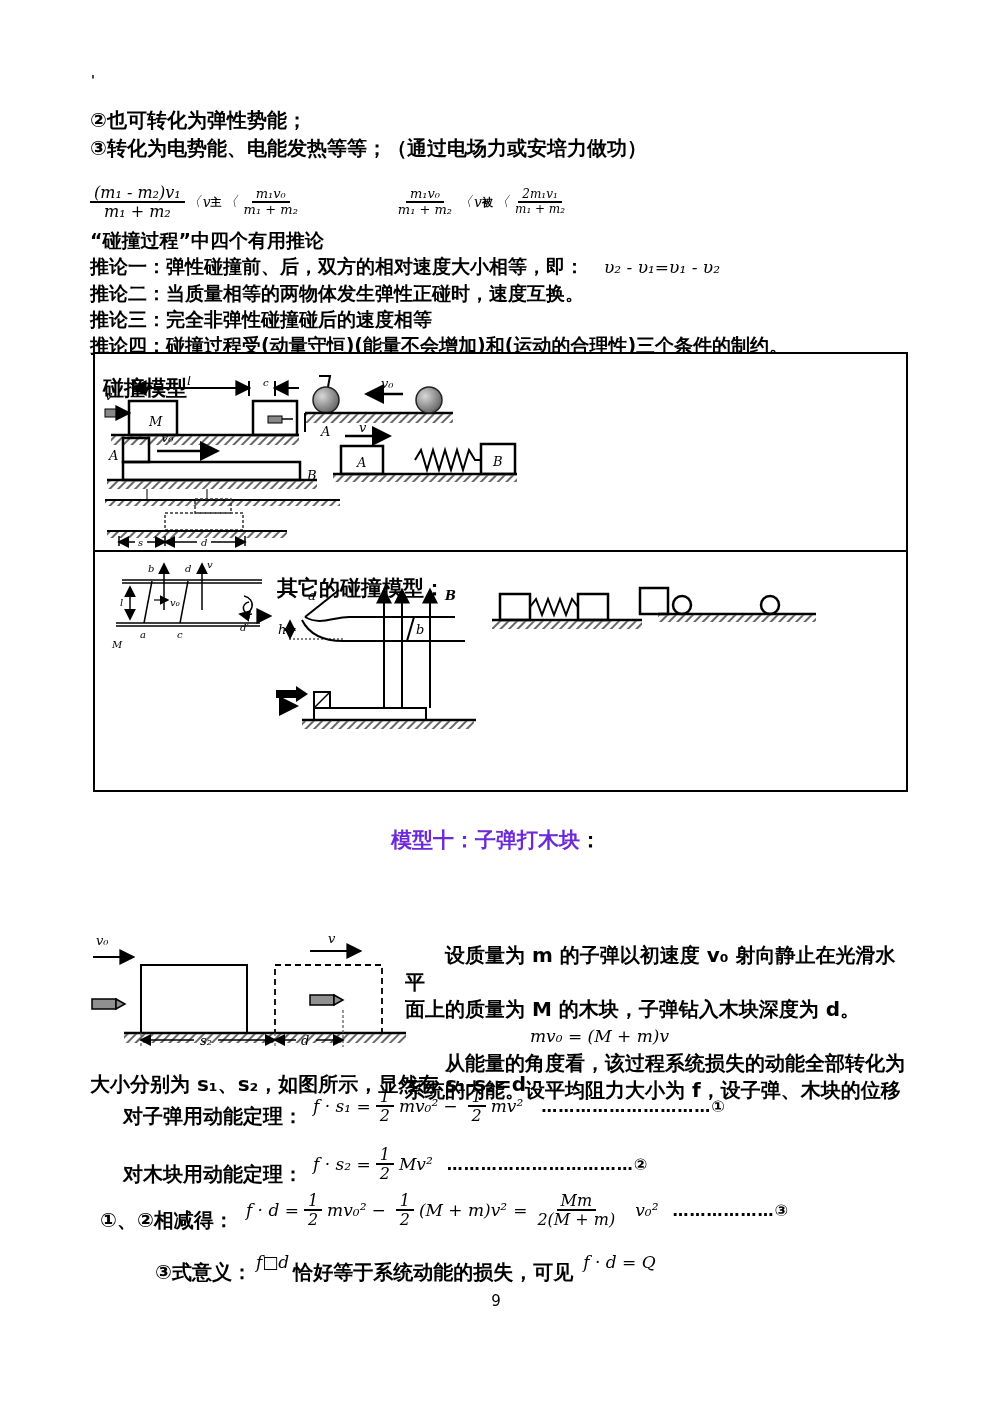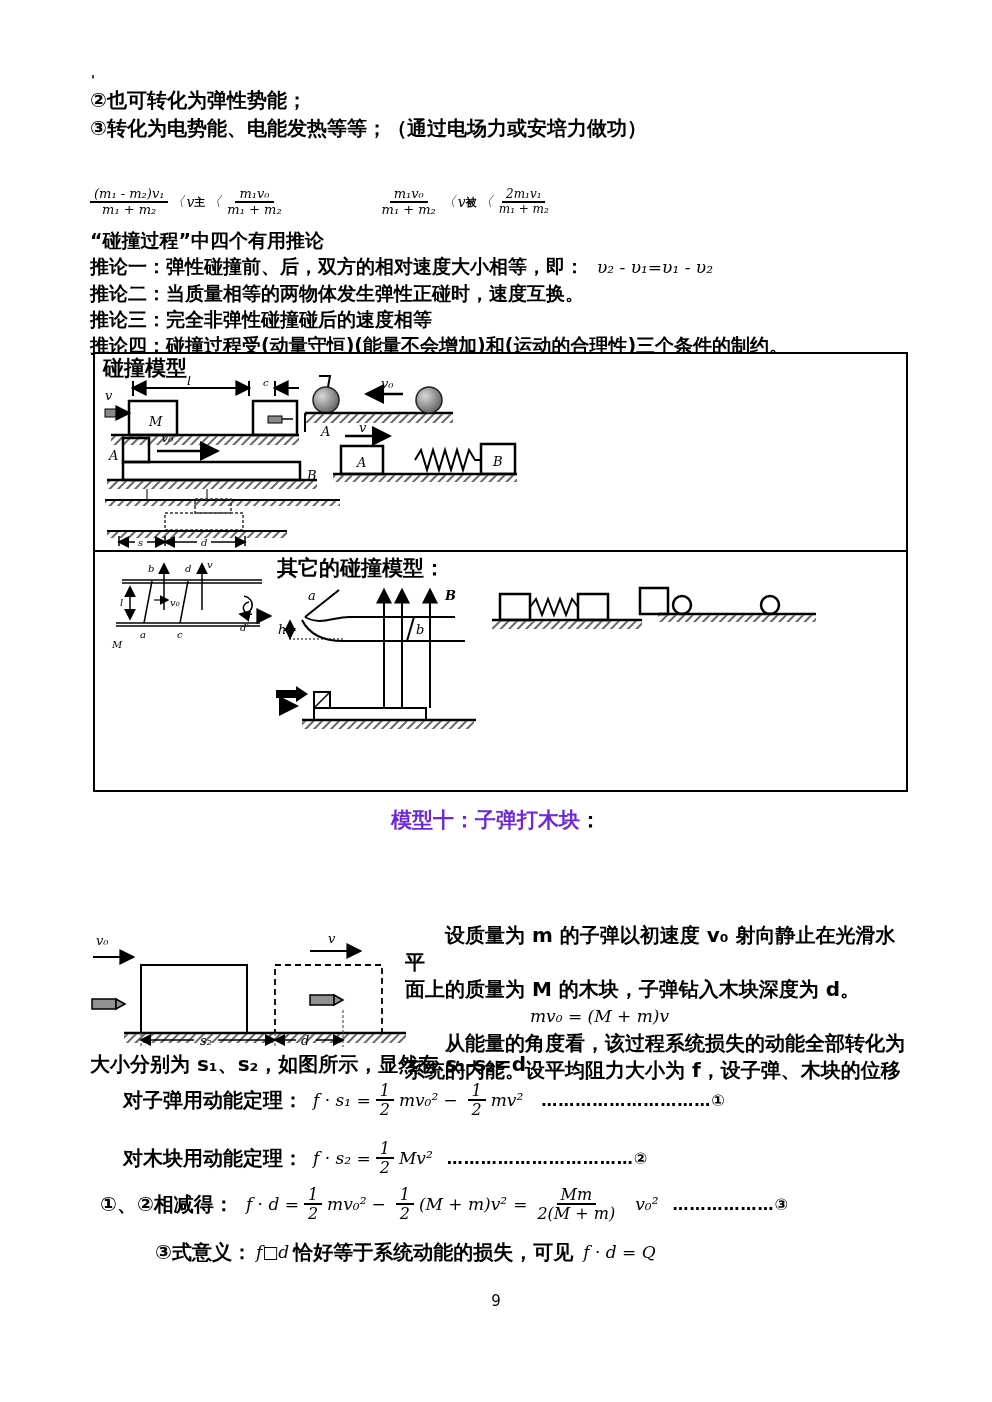--- a/index.html
+++ b/index.html
@@ -1,19 +1,19 @@
 <!DOCTYPE html>
 <html><head>
 <meta charset="utf-8">
 <style>
   html,body{margin:0;padding:0;background:#e8e8e8;}
   .page{position:relative;width:992px;height:1402px;background:#fff;color:#000;
         font-family:"DejaVu Sans",sans-serif;overflow:hidden;margin:0 auto;}
   .abs{position:absolute;}
-  .cn{font-weight:bold;font-size:20px;line-height:28px;}
+  .cn{font-weight:bold;font-size:20px;line-height:28px;margin-top:20px;}
   .cn-sm{font-weight:bold;font-size:19px;line-height:26px;}
   .fm{font-family:"DejaVu Serif",serif;font-style:italic;font-size:17px;font-weight:normal;}
   .fm-sm{font-family:"DejaVu Serif",serif;font-style:italic;font-size:14px;font-weight:normal;}
   .frac{display:inline-flex;flex-direction:column;align-items:center;vertical-align:middle;
         line-height:1.08;font-family:"DejaVu Serif",serif;font-style:italic;}
   .frac .fn{border-bottom:2px solid #000;padding:0 4px;}
   .frac .fd{padding:0 4px;}
   .rowflex{display:flex;align-items:center;}
   .box{border:2px solid #000;background:#fff;}
   .red{color:#6d28d9;}
@@ -45,21 +45,21 @@
 
   <div class="abs" style="left:91px;top:72px;font-size:13px;font-weight:bold">'</div>
 
   <div class="abs cn" style="left:90px;top:86px;width:822px">
     <div>②也可转化为弹性势能；</div>
     <div>③转化为电势能、电能发热等等；（通过电场力或安培力做功）</div>
   </div>
 
   <div class="abs rowflex" style="left:90px;top:176px;height:52px;font-size:13px">
     <span class="rowflex">
-      <span class="frac" style="font-size:13px">
+      <span class="frac" style="font-size:16px">
           <span class="fn">(m₁ - m₂)v₁</span>
           <span class="fd">m₁ + m₂</span>
         </span>
       <span class="fm-sm" style="margin:0 2px">〈</span>
         <span class="fm-sm">v</span>
         <sub class="cnsub">主</sub>
         <span class="fm-sm" style="margin:0 2px">〈</span>
       <span class="frac" style="font-size:13px">
           <span class="fn">m₁v₀</span>
           <span class="fd">m₁ + m₂</span>
@@ -76,21 +76,21 @@
         <span class="fm-sm" style="margin:0 2px">〈</span>
       <span class="frac" style="font-size:12px">
           <span class="fn">2m₁v₁</span>
           <span class="fd">m₁ + m₂</span>
         </span>
     </span>
   </div>
 
   <div class="abs cn-sm" style="left:90px;top:227px;width:822px">
     <div>“碰撞过程”中四个有用推论</div>
-    <div><span>推论一：</span><span>弹性碰撞前、后，双方的相对速度大小相等，即：</span><span class="fm" style="margin-left:13px">υ₂ - υ₁=υ₁ - υ₂</span></div>
+    <div><span>推论一：</span><span>弹性碰撞前、后，双方的相对速度大小相等，即：</span><span class="fm" style="margin-left:20px">υ₂ - υ₁=υ₁ - υ₂</span></div>
     <div><span>推论二：</span><span>当质量相等的两物体发生弹性正碰时，速度互换。</span></div>
     <div><span>推论三：</span><span>完全非弹性碰撞碰后的速度相等</span></div>
     <div><span>推论四：</span><span>碰撞过程受(动量守恒)(能量不会增加)和(运动的合理性)三个条件的制约。</span></div>
   </div>
 
   <div class="abs box" style="left:93px;top:352px;width:811px;height:196px">
     <div class="abs cn" style="left:8px;top:0px;font-size:21px">碰撞模型</div>
 
     <svg class="abs" style="left:8px;top:22px" width="198" height="70" viewBox="0 0 198 70">
       <line x1="30" y1="12" x2="146" y2="12" stroke="#000" stroke-width="2" marker-start="url(#ah)" marker-end="url(#ah)"></line>

